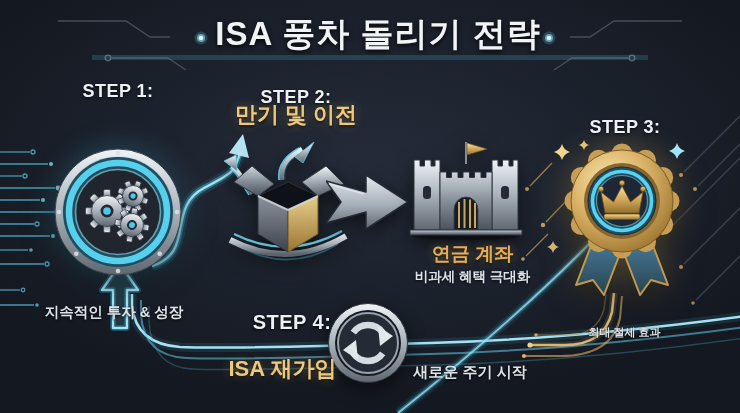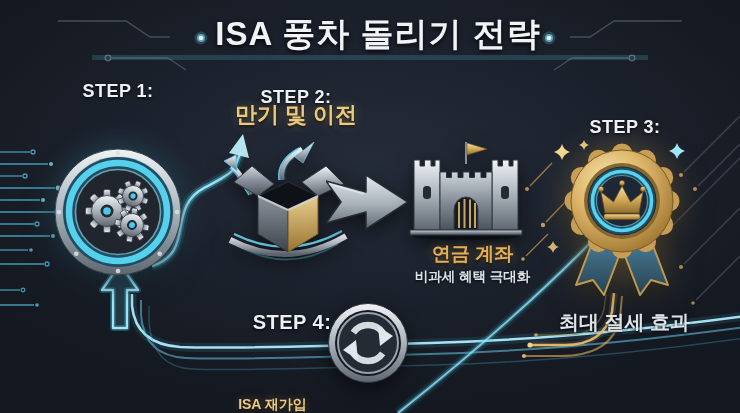--- a/index.html
+++ b/index.html
@@ -198,32 +198,34 @@
       <path d="M 538 335 H 568 Q 597 335 604 309 L 606 294" stroke="#a9853f" stroke-width="1.3" opacity=".5"></path>
       <circle cx="530" cy="345" r="2.6" fill="#f0d28c"></circle>
       <circle cx="524" cy="356" r="2.1" fill="#d9b36a"></circle>
       <circle cx="536" cy="335" r="1.8" fill="#c9a55f"></circle>
     </g>
   </svg>
 
   <div class="txt" id="main-title">ISA 풍차 돌리기 전략</div>
 
   <div class="txt step-label" style="left:33px;top:81px;width:170px;">STEP 1:</div>
+  <div class="txt caption" style="left:18px;top:304px;width:192px;z-index:7;">지속적인 투자 &amp; 성장</div>
 
   <div class="txt step-label" style="left:211px;top:87px;width:170px;text-align:center;">STEP 2:</div>
   <div class="txt t-gold" style="left:196px;top:102px;width:200px;font-size:22px;text-align:center;">만기 및 이전</div>
 
   <div class="txt step-label" style="left:535px;top:81px;width:180px;margin-top:36px;">STEP 3:</div>
-  <div class="txt caption" style="left:537px;top:311px;width:175px;font-size:20px;">최대 절세 효과</div>
+  <div class="txt caption" style="left:537px;top:326px;width:175px;font-size:11px;">최대 절세 효과</div>
 
   <div class="txt t-gold" style="left:390px;top:243px;width:165px;font-size:19px;color:#e6ad55;">연금 계좌</div>
   <div class="txt caption" style="left:385px;top:269px;width:175px;font-size:13.5px;">비과세 혜택 극대화</div>
 
   <div class="txt step-label" style="left:250px;top:311px;width:84px;font-size:20px;">STEP 4:</div>
-  <div class="txt t-gold" style="left:205px;top:356px;width:135px;font-size:14px;margin-top:40px;">ISA 재가입</div>
+  <div class="txt t-gold" style="left:215px;top:356px;width:135px;font-size:22px;">ISA 재가입</div>
+  <div class="txt caption" style="left:390px;top:363px;width:160px;font-size:15px;">새로운 주기 시작</div>
 
   <svg class="abs icon" id="icon-badge" style="left:52px;top:146px;" width="132" height="132" viewBox="0 0 132 132">
     <circle cx="66" cy="66" r="63" fill="url(#gsilver)" stroke="#3a414a" stroke-width="1"></circle>
     <circle cx="66" cy="66" r="55" fill="#20252e"></circle>
     <circle cx="66" cy="66" r="49" fill="none" stroke="#2ba6ca" stroke-width="13" opacity=".3"></circle>
     <circle cx="66" cy="66" r="49" fill="none" stroke="#58d8f6" stroke-width="6.5" opacity=".95"></circle>
     <circle cx="66" cy="66" r="42.5" fill="none" stroke="#8fe6fa" stroke-width="1.6" opacity=".6"></circle>
     <g fill="#dbe0e5" opacity=".9">
       <circle cx="125" cy="66" r="2.3"></circle>
         <circle cx="107.7" cy="24.3" r="2.3"></circle>

